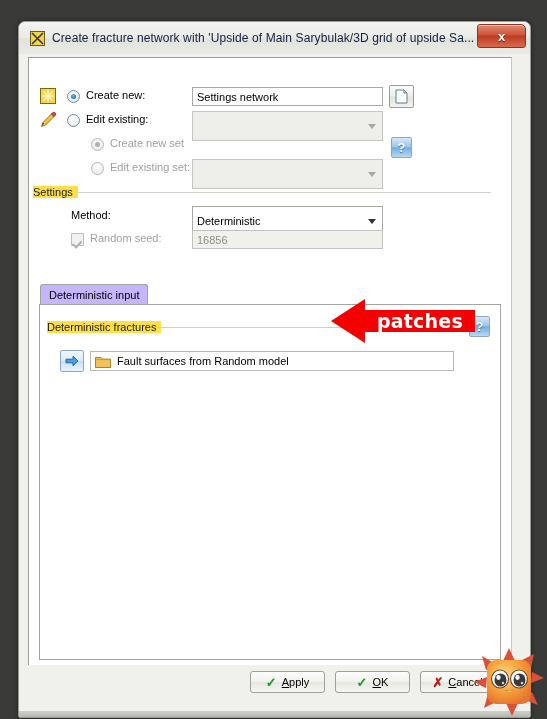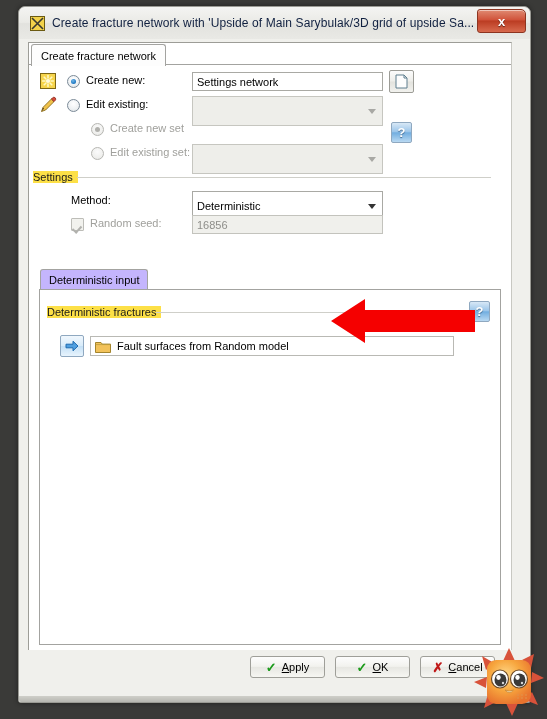--- a/index.html
+++ b/index.html
@@ -7,21 +7,21 @@
     width:547px;height:719px;overflow:hidden;
     background:#3a3a38;
     font-family:"Liberation Sans", sans-serif;
     font-size:11px;color:#000;
     -webkit-font-smoothing:antialiased;
   }
   .root{position:relative;width:547px;height:719px;}
 
   
   .window{
-    position:absolute;left:18px;top:6px;width:511px;height:695px;
+    position:absolute;left:18px;top:21px;width:511px;height:695px;
     background:#e8e8e4;
     border:1px solid #9a9a94;
     border-radius:7px 7px 3px 3px;
     box-shadow:0 0 5px rgba(0,0,0,.45);
     overflow:hidden;
   }
   .win-glass{
     position:absolute;left:0;top:0;right:0;height:32px;
     background:linear-gradient(to bottom,#f4f4f2 0%,#eaeae6 48%,#e2e2de 52%,#e9e9e5 100%);
     border-radius:6px 6px 0 0;
@@ -234,27 +234,20 @@
         </svg>
       </div>
       <div class="title-text">Create fracture network with 'Upside of Main Sarybulak/3D grid of upside Sa...</div>
       <div class="close-btn">x</div>
     </div>
 
     <div class="client">
 
       <div class="panel-outer">
 
-        <div class="tabstrip">
-          <div class="tabfill"></div>
-          <div class="tabline"></div>
-          <div class="tab">
-            <span>Create fracture network</span>
-          </div>
-        </div>
 
         <div class="form-area">
 
           <div class="icon-cell" style="left:10px;top:6px;">
             <svg width="18" height="18" viewBox="0 0 18 18">
               <rect x="1.5" y="1.5" width="15" height="15" fill="#f6d44b" stroke="#7e6714"></rect>
               <g stroke="#fff8c0" stroke-width="1.6" stroke-linecap="round">
                 <path d="M9 3.6 L9 6"></path>
                   <path d="M9 12 L9 14.4"></path>
                 <path d="M3.6 9 L6 9"></path>
@@ -361,20 +354,21 @@
         </div>
         <div class="status-edge"></div>
       </div>
     </div>
   </div>
 
   <div class="redarrow">
     <svg width="144" height="46" viewBox="0 0 144 46" style="position:absolute;left:0;top:0;">
       <path d="M0 23 L34 1 L34 12 L144 12 L144 34 L34 34 L34 45 Z" fill="#f50000"></path>
     </svg>
+    <div class="txt">patches</div>
   </div>
 
   <div class="sticker">
     <svg width="70" height="68" viewBox="0 0 70 68">
       <defs>
         <radialGradient id="sunbody" cx="42%" cy="35%" r="68%">
           <stop offset="0%" stop-color="#ffd98a"></stop>
           <stop offset="52%" stop-color="#f7a63e"></stop>
           <stop offset="100%" stop-color="#e8732e"></stop>
         </radialGradient>

